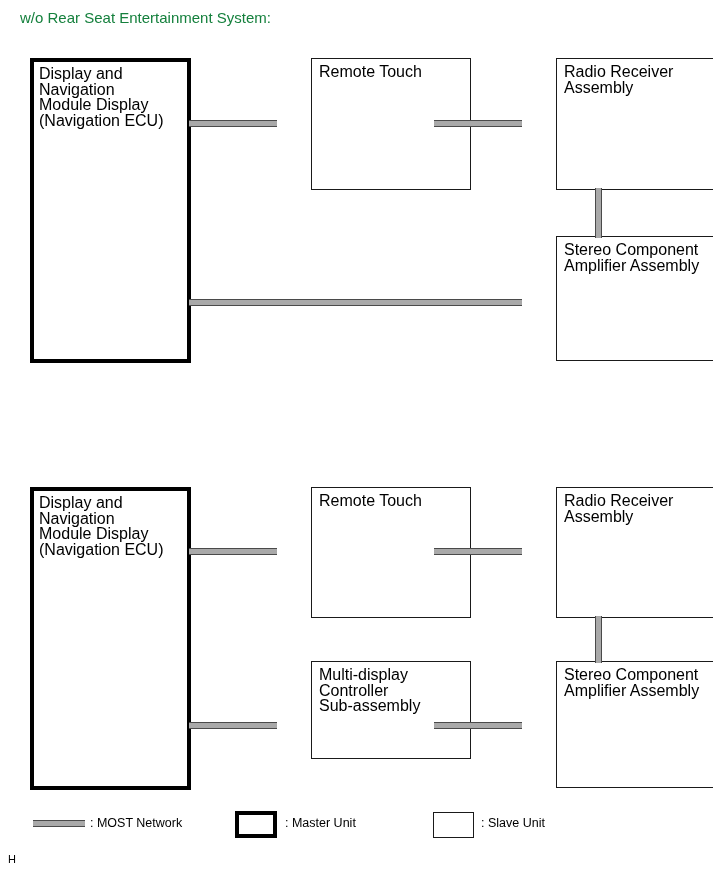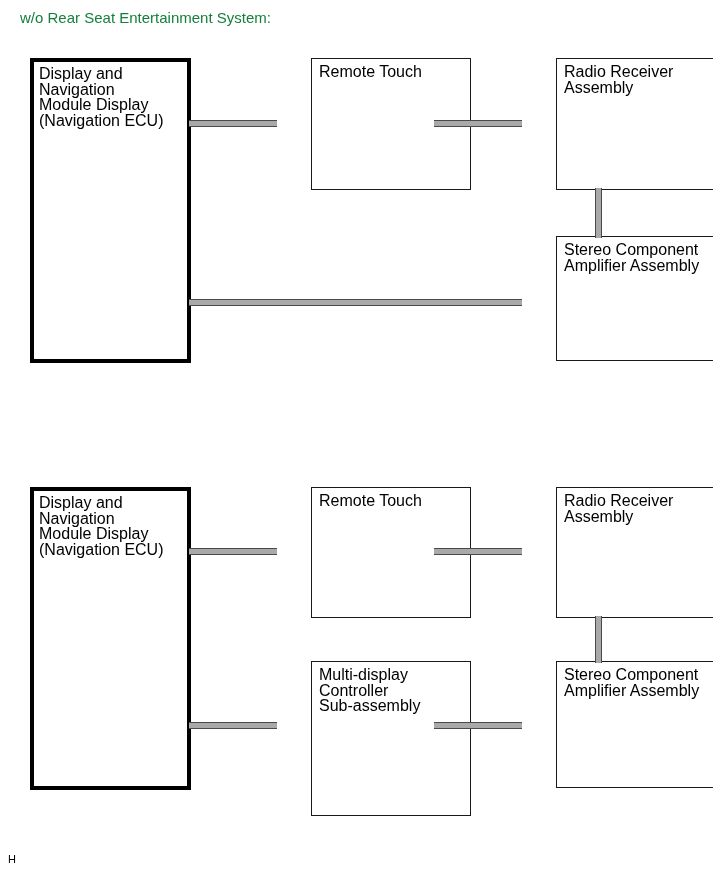--- a/index.html
+++ b/index.html
@@ -162,32 +162,50 @@
 
   <div class="unit slave" style="left:275px; top:487px; width:160px; height:131px;">
     <div class="label">Remote Touch</div>
   </div>
 
   <div class="unit slave" style="left:520px; top:487px; width:158px; height:131px;">
     <div class="label">Radio Receiver
 Assembly</div>
   </div>
 
-  <div class="unit slave" style="left:275px; top:661px; width:160px; height:155px;">
+  <div class="unit slave" style="left:275px; top:661px; width:160px; height:98px;">
     <div class="label">Multi-display Controller
 Sub-assembly</div>
   </div>
 
   <div class="unit slave" style="left:520px; top:661px; width:158px; height:127px;">
     <div class="label">Stereo Component
 Amplifier Assembly</div>
   </div>
 
   <div class="most-h" style="left:189px; top:548px; width:88px;"></div>
   <div class="most-h" style="left:434px; top:548px; width:88px;"></div>
   <div class="most-v" style="left:595px; top:616px; height:47px;"></div>
   <div class="most-h" style="left:189px; top:722px; width:88px;"></div>
   <div class="most-h" style="left:434px; top:722px; width:88px;"></div>
 
+  <div id="legend">
+
+    <div class="legend-item" style="left:33px; top:0px;">
+      <div class="legend-swatch-most" style="left:0px; top:14px;"></div>
+      <div class="legend-text" style="left:57px; top:10px;">: MOST Network</div>
+    </div>
+
+    <div class="legend-item" style="left:235px; top:0px;">
+      <div class="legend-swatch-master" style="left:0px; top:5px;"></div>
+      <div class="legend-text" style="left:50px; top:10px;">: Master Unit</div>
+    </div>
+
+    <div class="legend-item" style="left:433px; top:0px;">
+      <div class="legend-swatch-slave" style="left:0px; top:6px;"></div>
+      <div class="legend-text" style="left:48px; top:10px;">: Slave Unit</div>
+    </div>
+
+  </div>
 
   <div id="page-mark">H</div>
 
 </div>
 
 </body></html>

